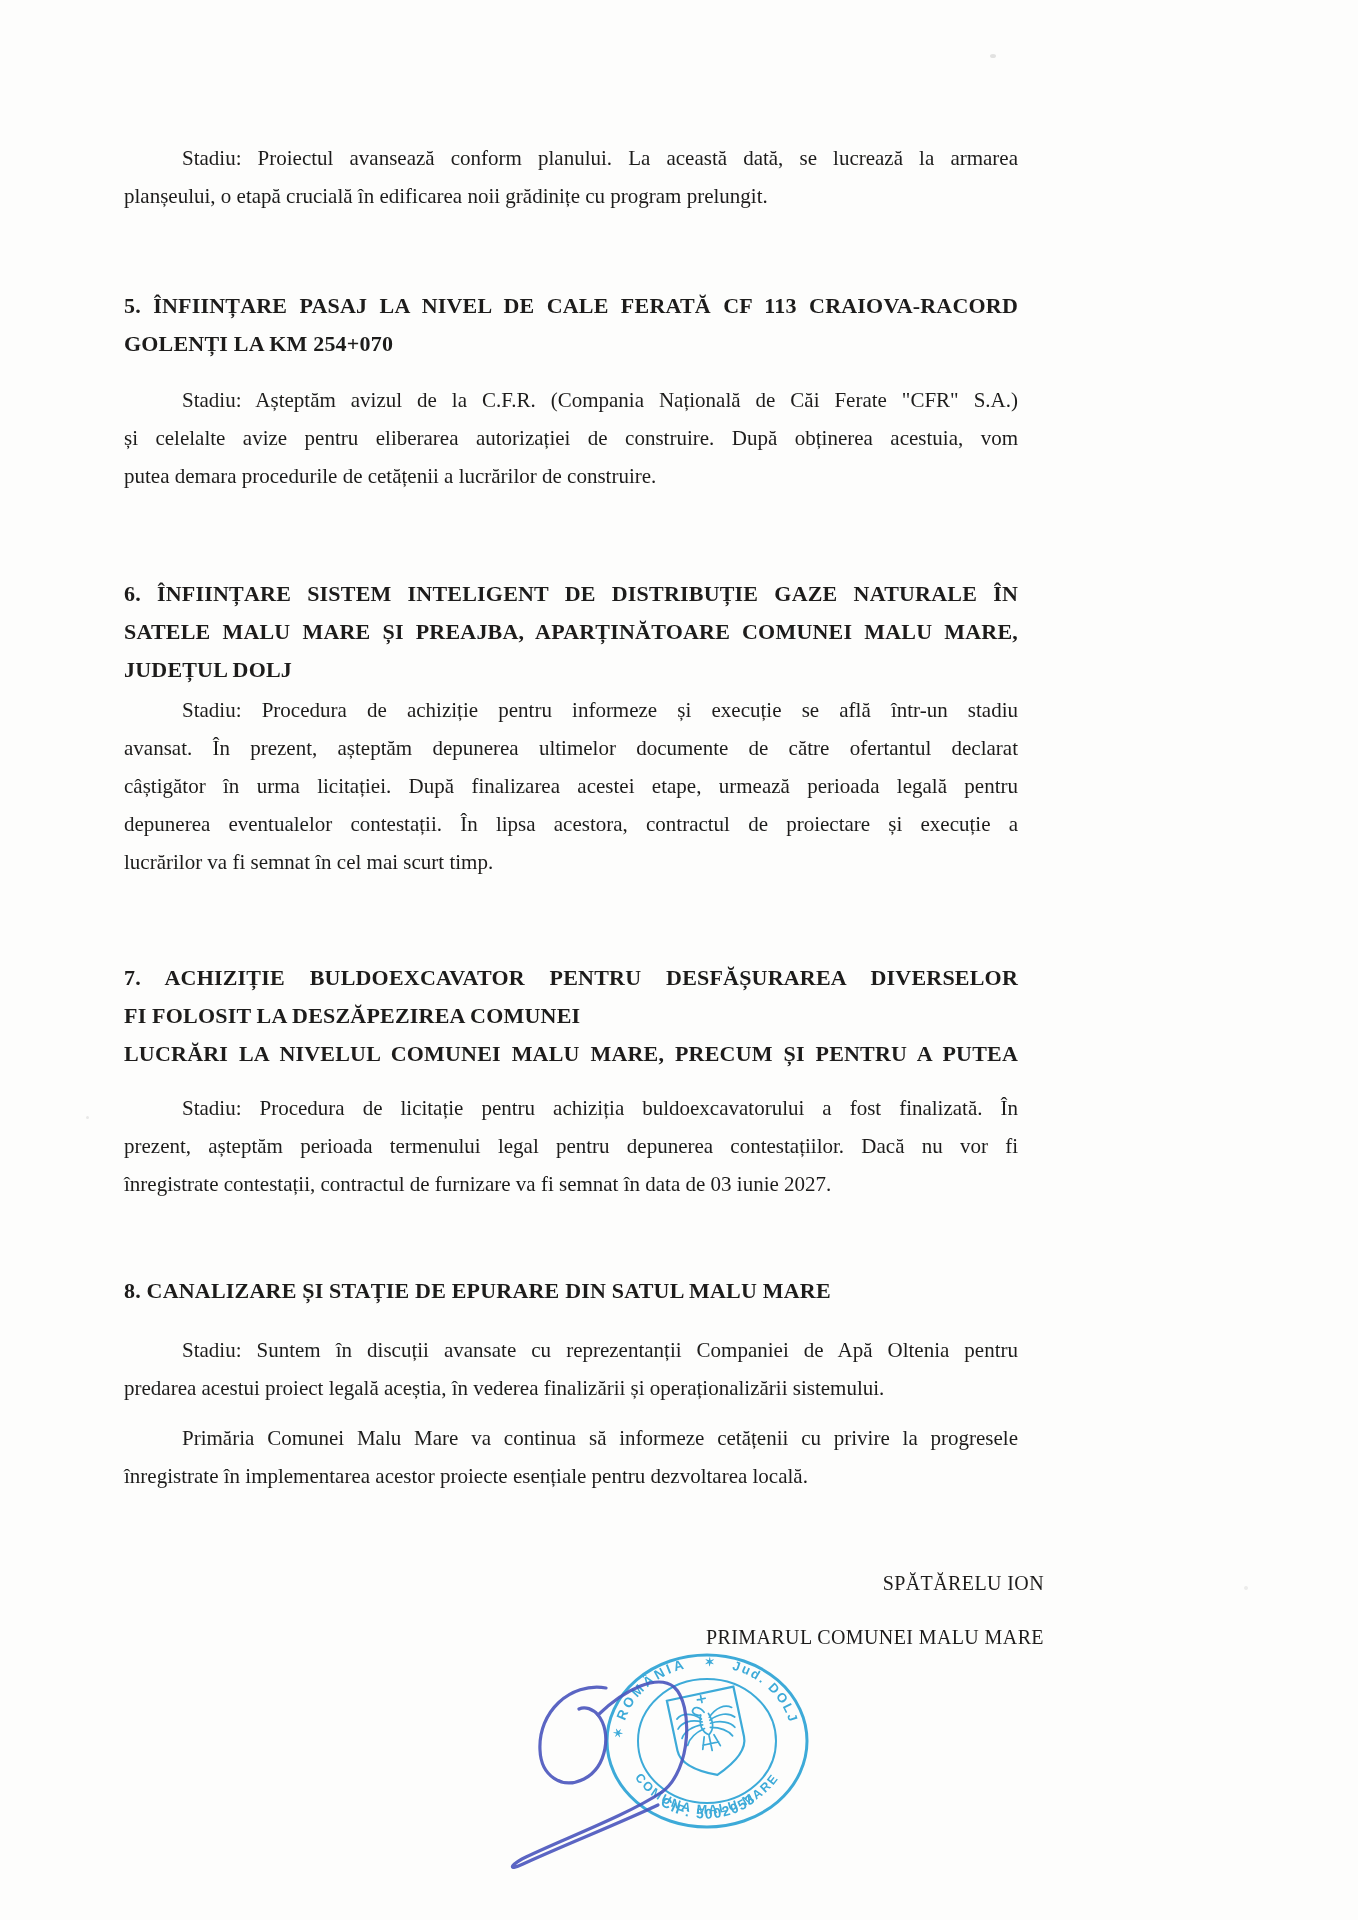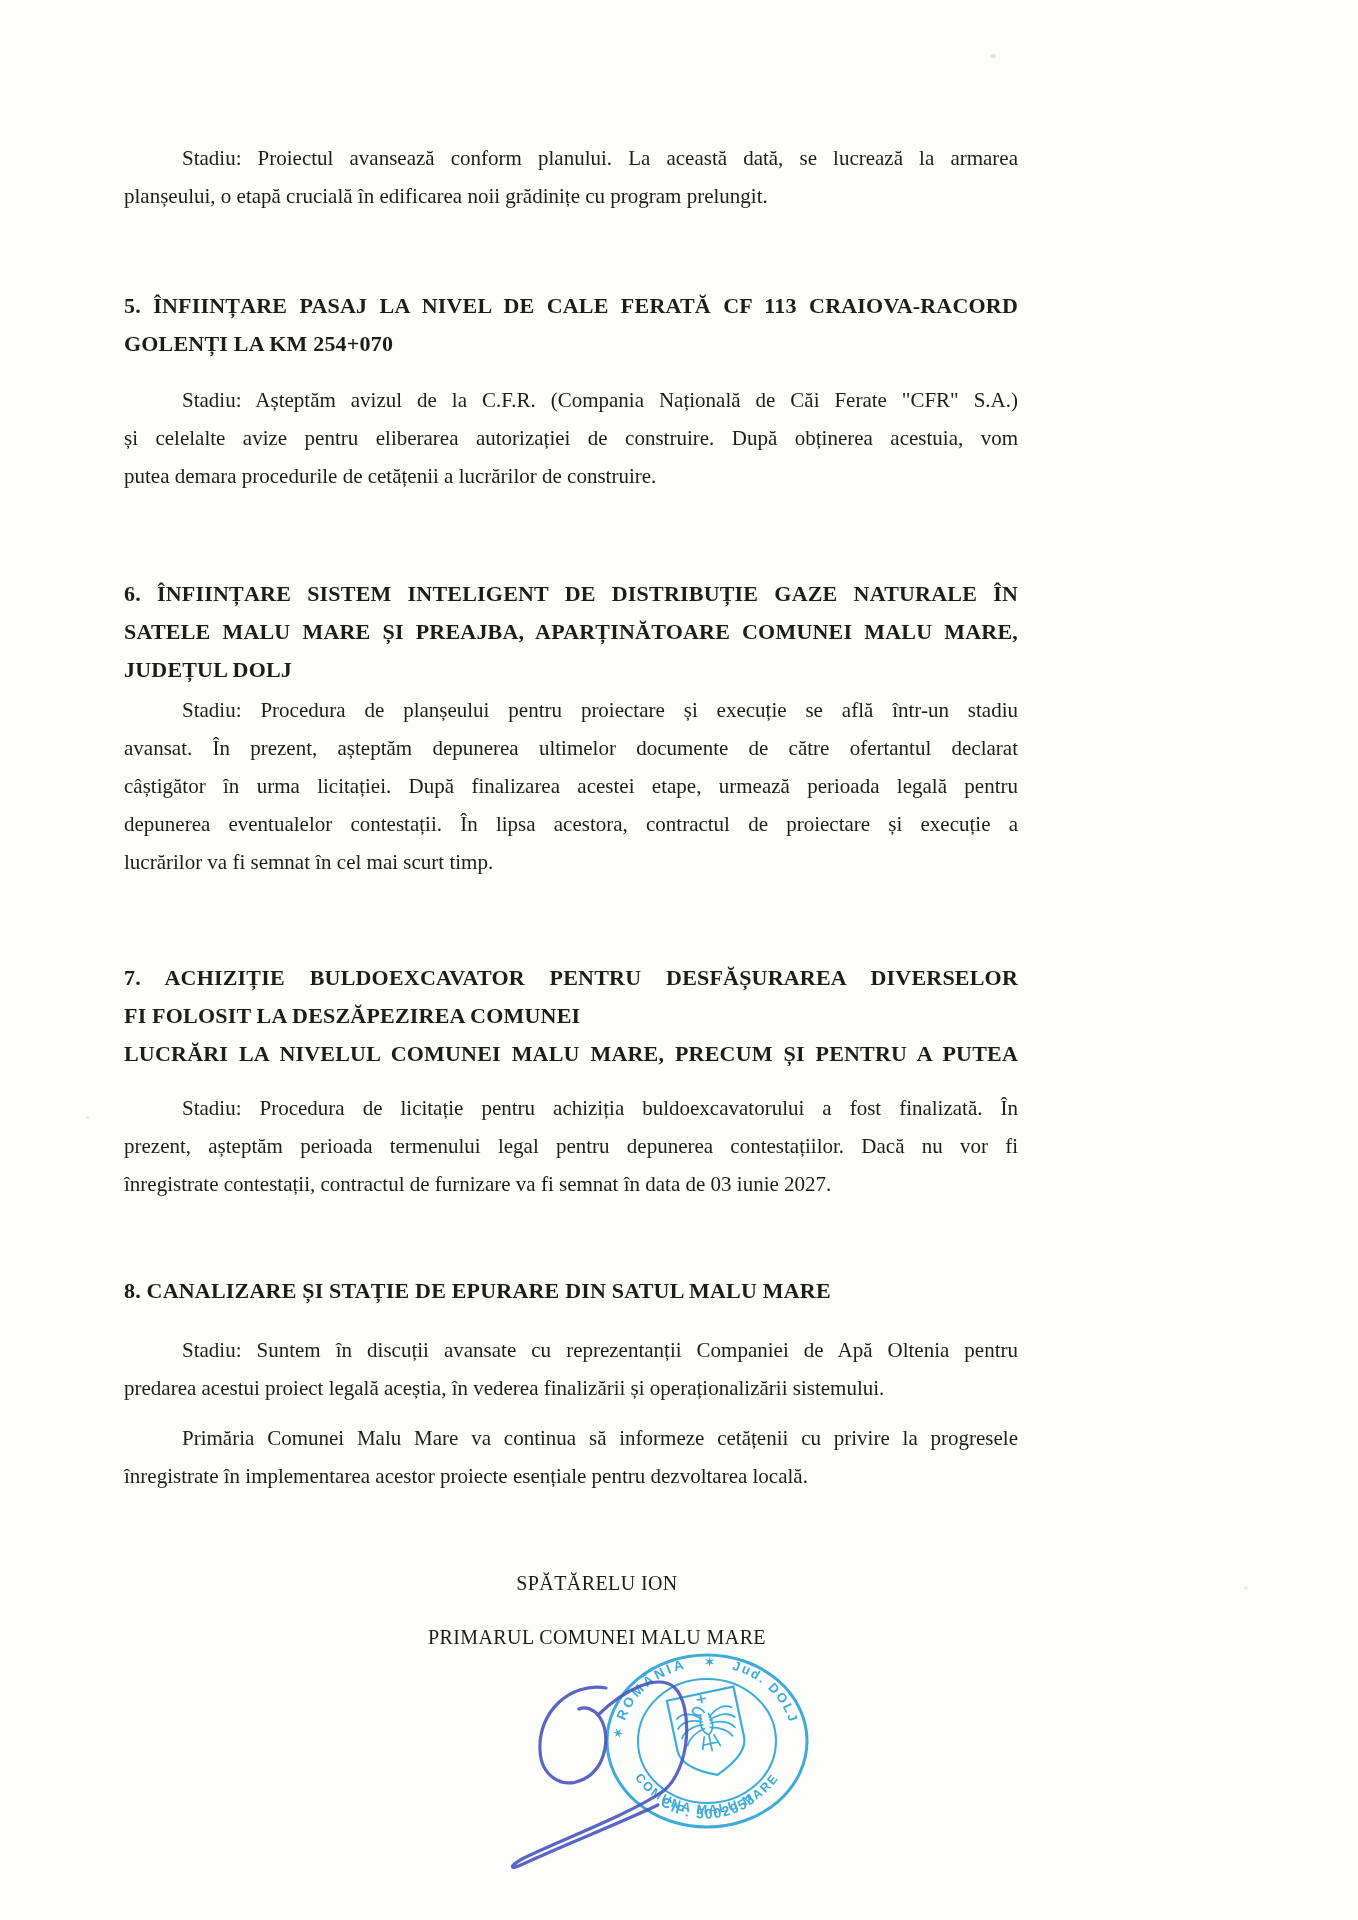--- a/index.html
+++ b/index.html
@@ -17,21 +17,21 @@
     line-height:38px;
     text-align:justify;
     text-align-last:justify;
     white-space:normal;
   }
   .line.last{text-align:center;text-align-last:left;}
   .line.indent{padding-left:58px;}
   .heading .line{font-size:22px;font-weight:bold;letter-spacing:.2px;}
   .sig-line{
     position:absolute;left:150px;width:894px;
-    text-align:center;font-size:20px;line-height:40px;
+    text-align:right;font-size:20px;line-height:40px;
     letter-spacing:.4px;
   }
   .stamp-wrap{position:absolute;left:430px;top:1630px;width:430px;height:270px;}
   .speck{position:absolute;border-radius:50%;background:rgba(130,130,130,.22);}
   .speck.a{left:990px;top:54px;width:6px;height:4px;}
   .speck.b{left:1244px;top:1586px;width:4px;height:4px;background:rgba(140,140,140,.15);}
   .speck.c{left:86px;top:1116px;width:3px;height:3px;background:rgba(140,140,140,.18);}
 </style>
 </head>
 <body>
@@ -52,21 +52,21 @@
     <div class="line">și celelalte avize pentru eliberarea autorizației de construire. După obținerea acestuia, vom</div>
     <div class="line last">putea demara procedurile de cetățenii a lucrărilor de construire.</div>
   </div>
 
   <div class="block heading" style="top:575px">
     <div class="line">6. ÎNFIINȚARE SISTEM INTELIGENT DE DISTRIBUȚIE GAZE NATURALE ÎN</div>
     <div class="line">SATELE MALU MARE ȘI PREAJBA, APARȚINĂTOARE COMUNEI MALU MARE,</div>
     <div class="line last">JUDEȚUL DOLJ</div>
   </div>
   <div class="block" style="top:691px">
-    <div class="line indent">Stadiu: Procedura de planșeului pentru proiectare și execuție se află într-un stadiu</div>
+    <div class="line indent">Stadiu: Procedura de achiziție pentru informeze și execuție se află într-un stadiu</div>
     <div class="line">avansat. În prezent, așteptăm depunerea ultimelor documente de către ofertantul declarat</div>
     <div class="line">câștigător în urma licitației. După finalizarea acestei etape, urmează perioada legală pentru</div>
     <div class="line">depunerea eventualelor contestații. În lipsa acestora, contractul de proiectare și execuție a</div>
     <div class="line last">lucrărilor va fi semnat în cel mai scurt timp.</div>
   </div>
 
   <div class="block heading" style="top:959px">
     <div class="line">7. ACHIZIȚIE BULDOEXCAVATOR PENTRU DESFĂȘURAREA DIVERSELOR</div>
     <div class="line last">FI FOLOSIT LA DESZĂPEZIREA COMUNEI</div>
     <div class="line">LUCRĂRI LA NIVELUL COMUNEI MALU MARE, PRECUM ȘI PENTRU A PUTEA</div>

